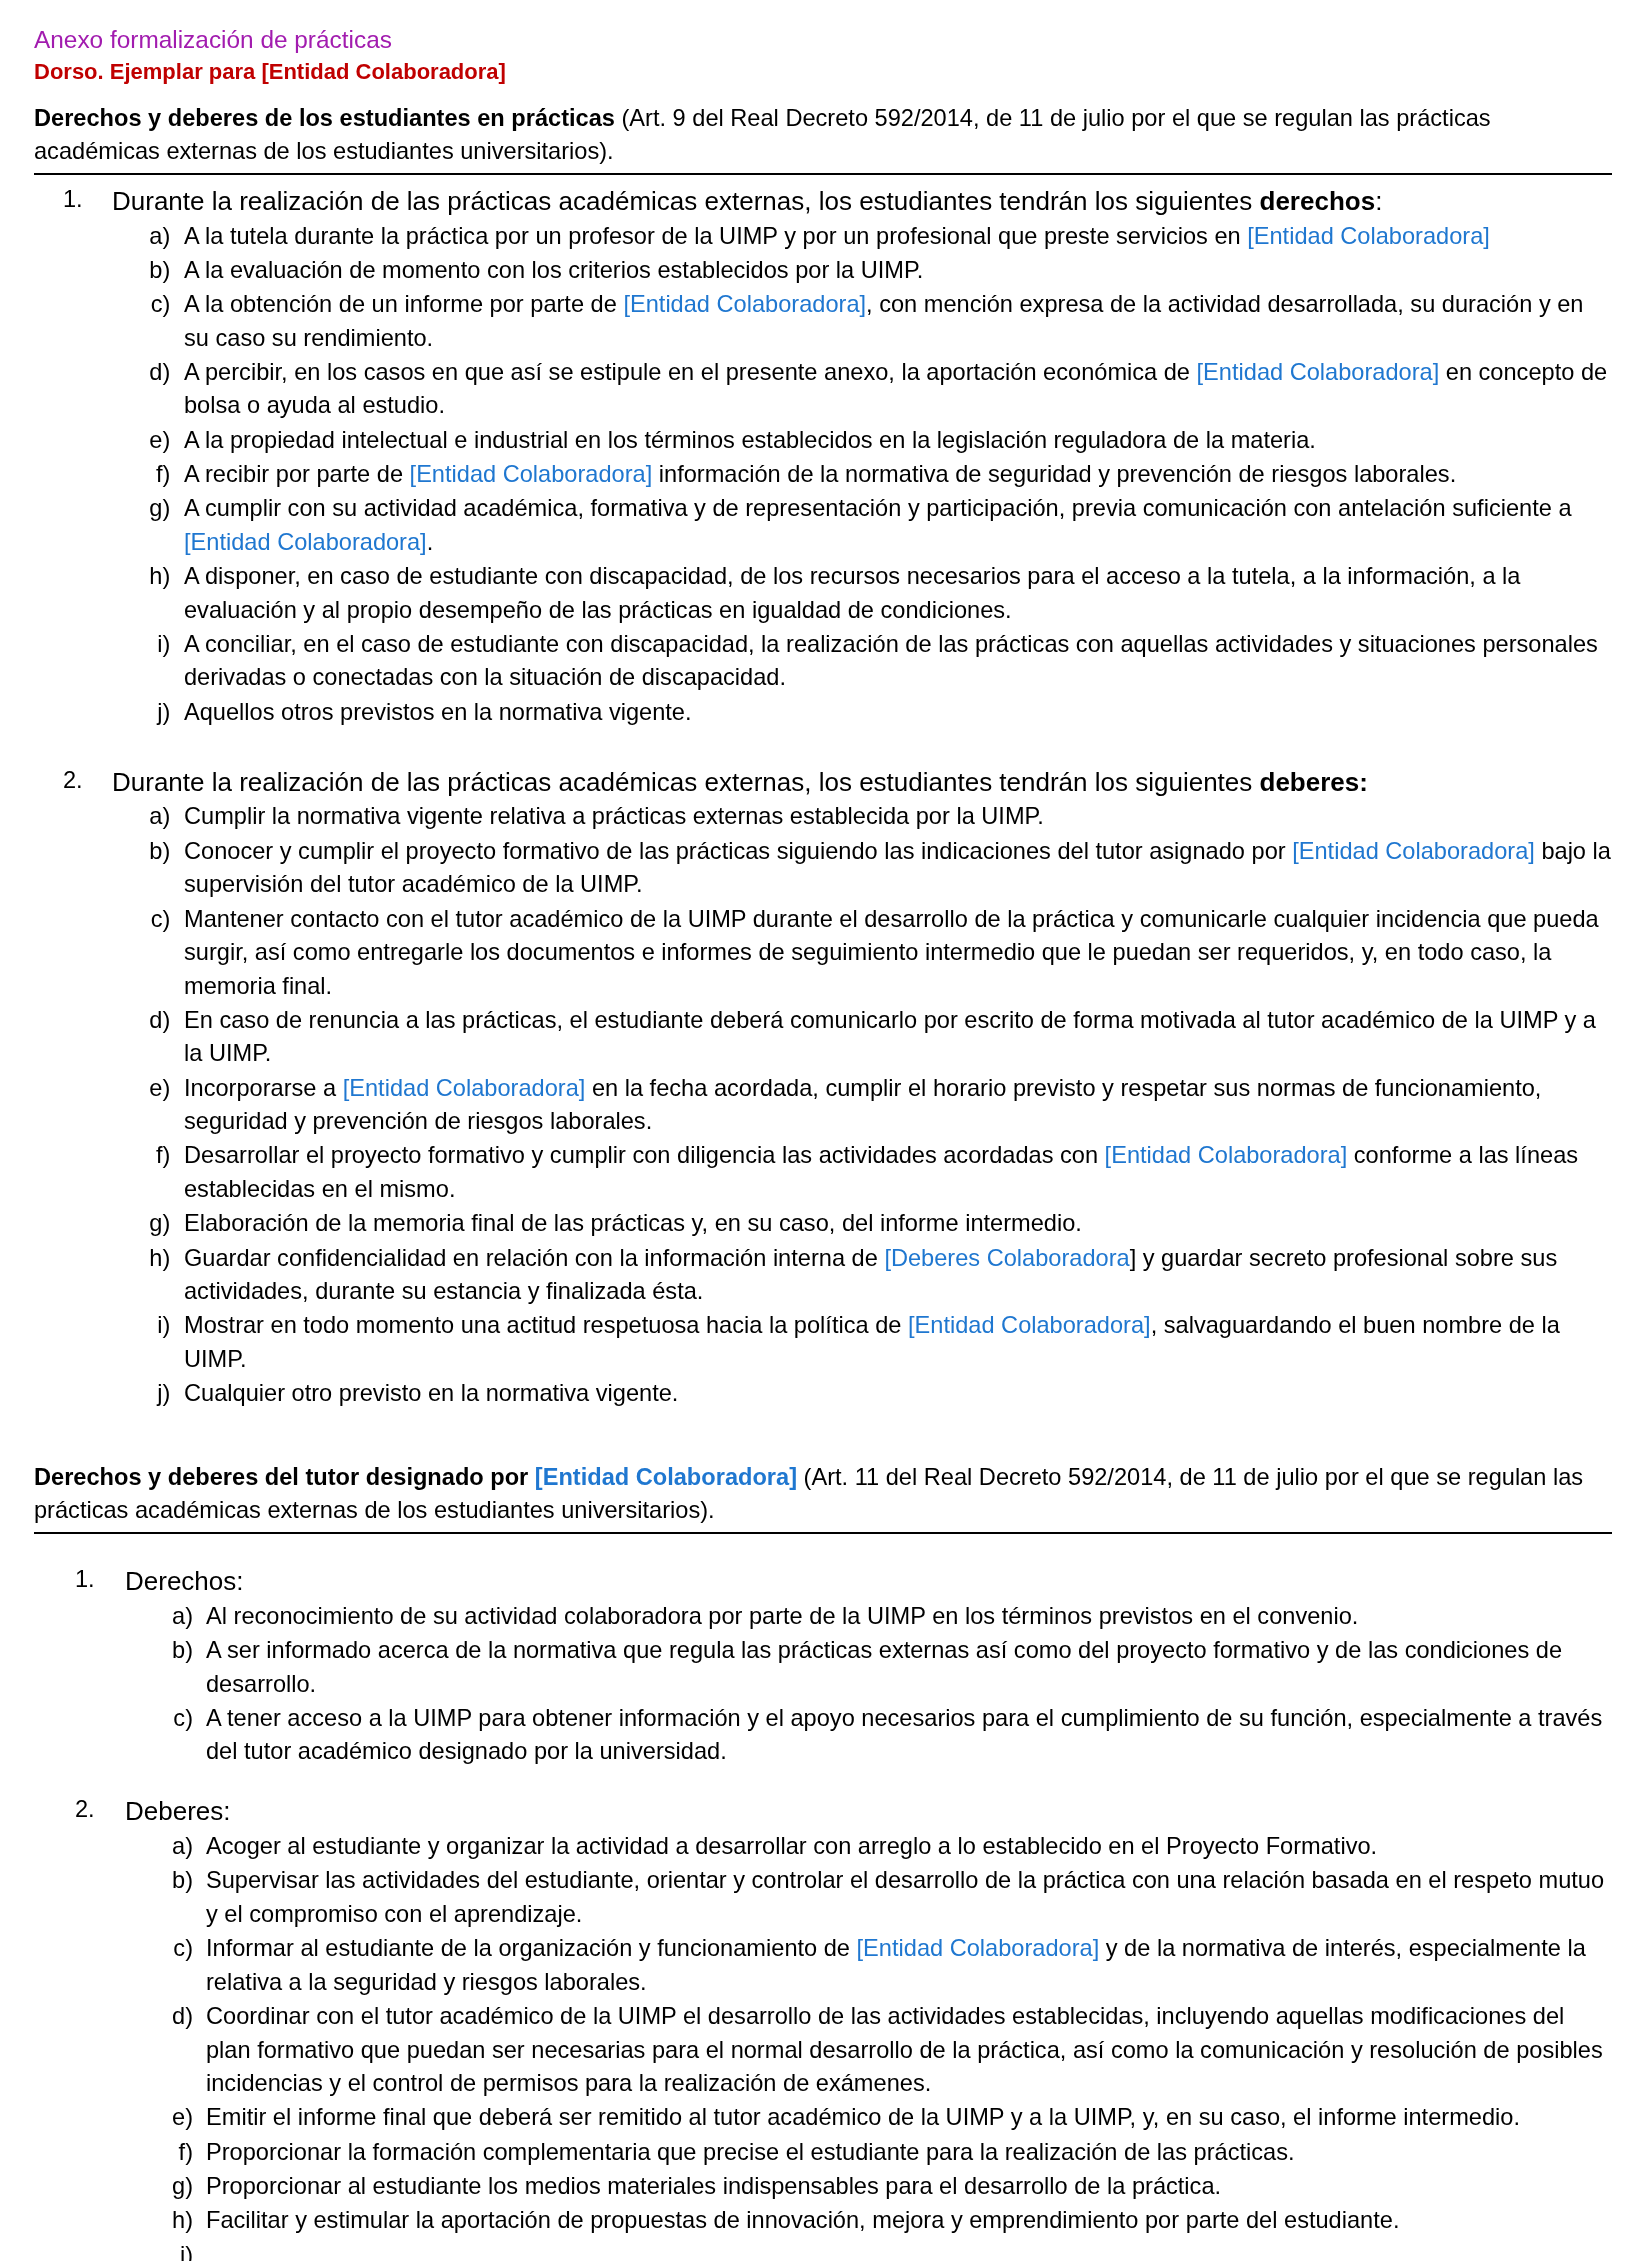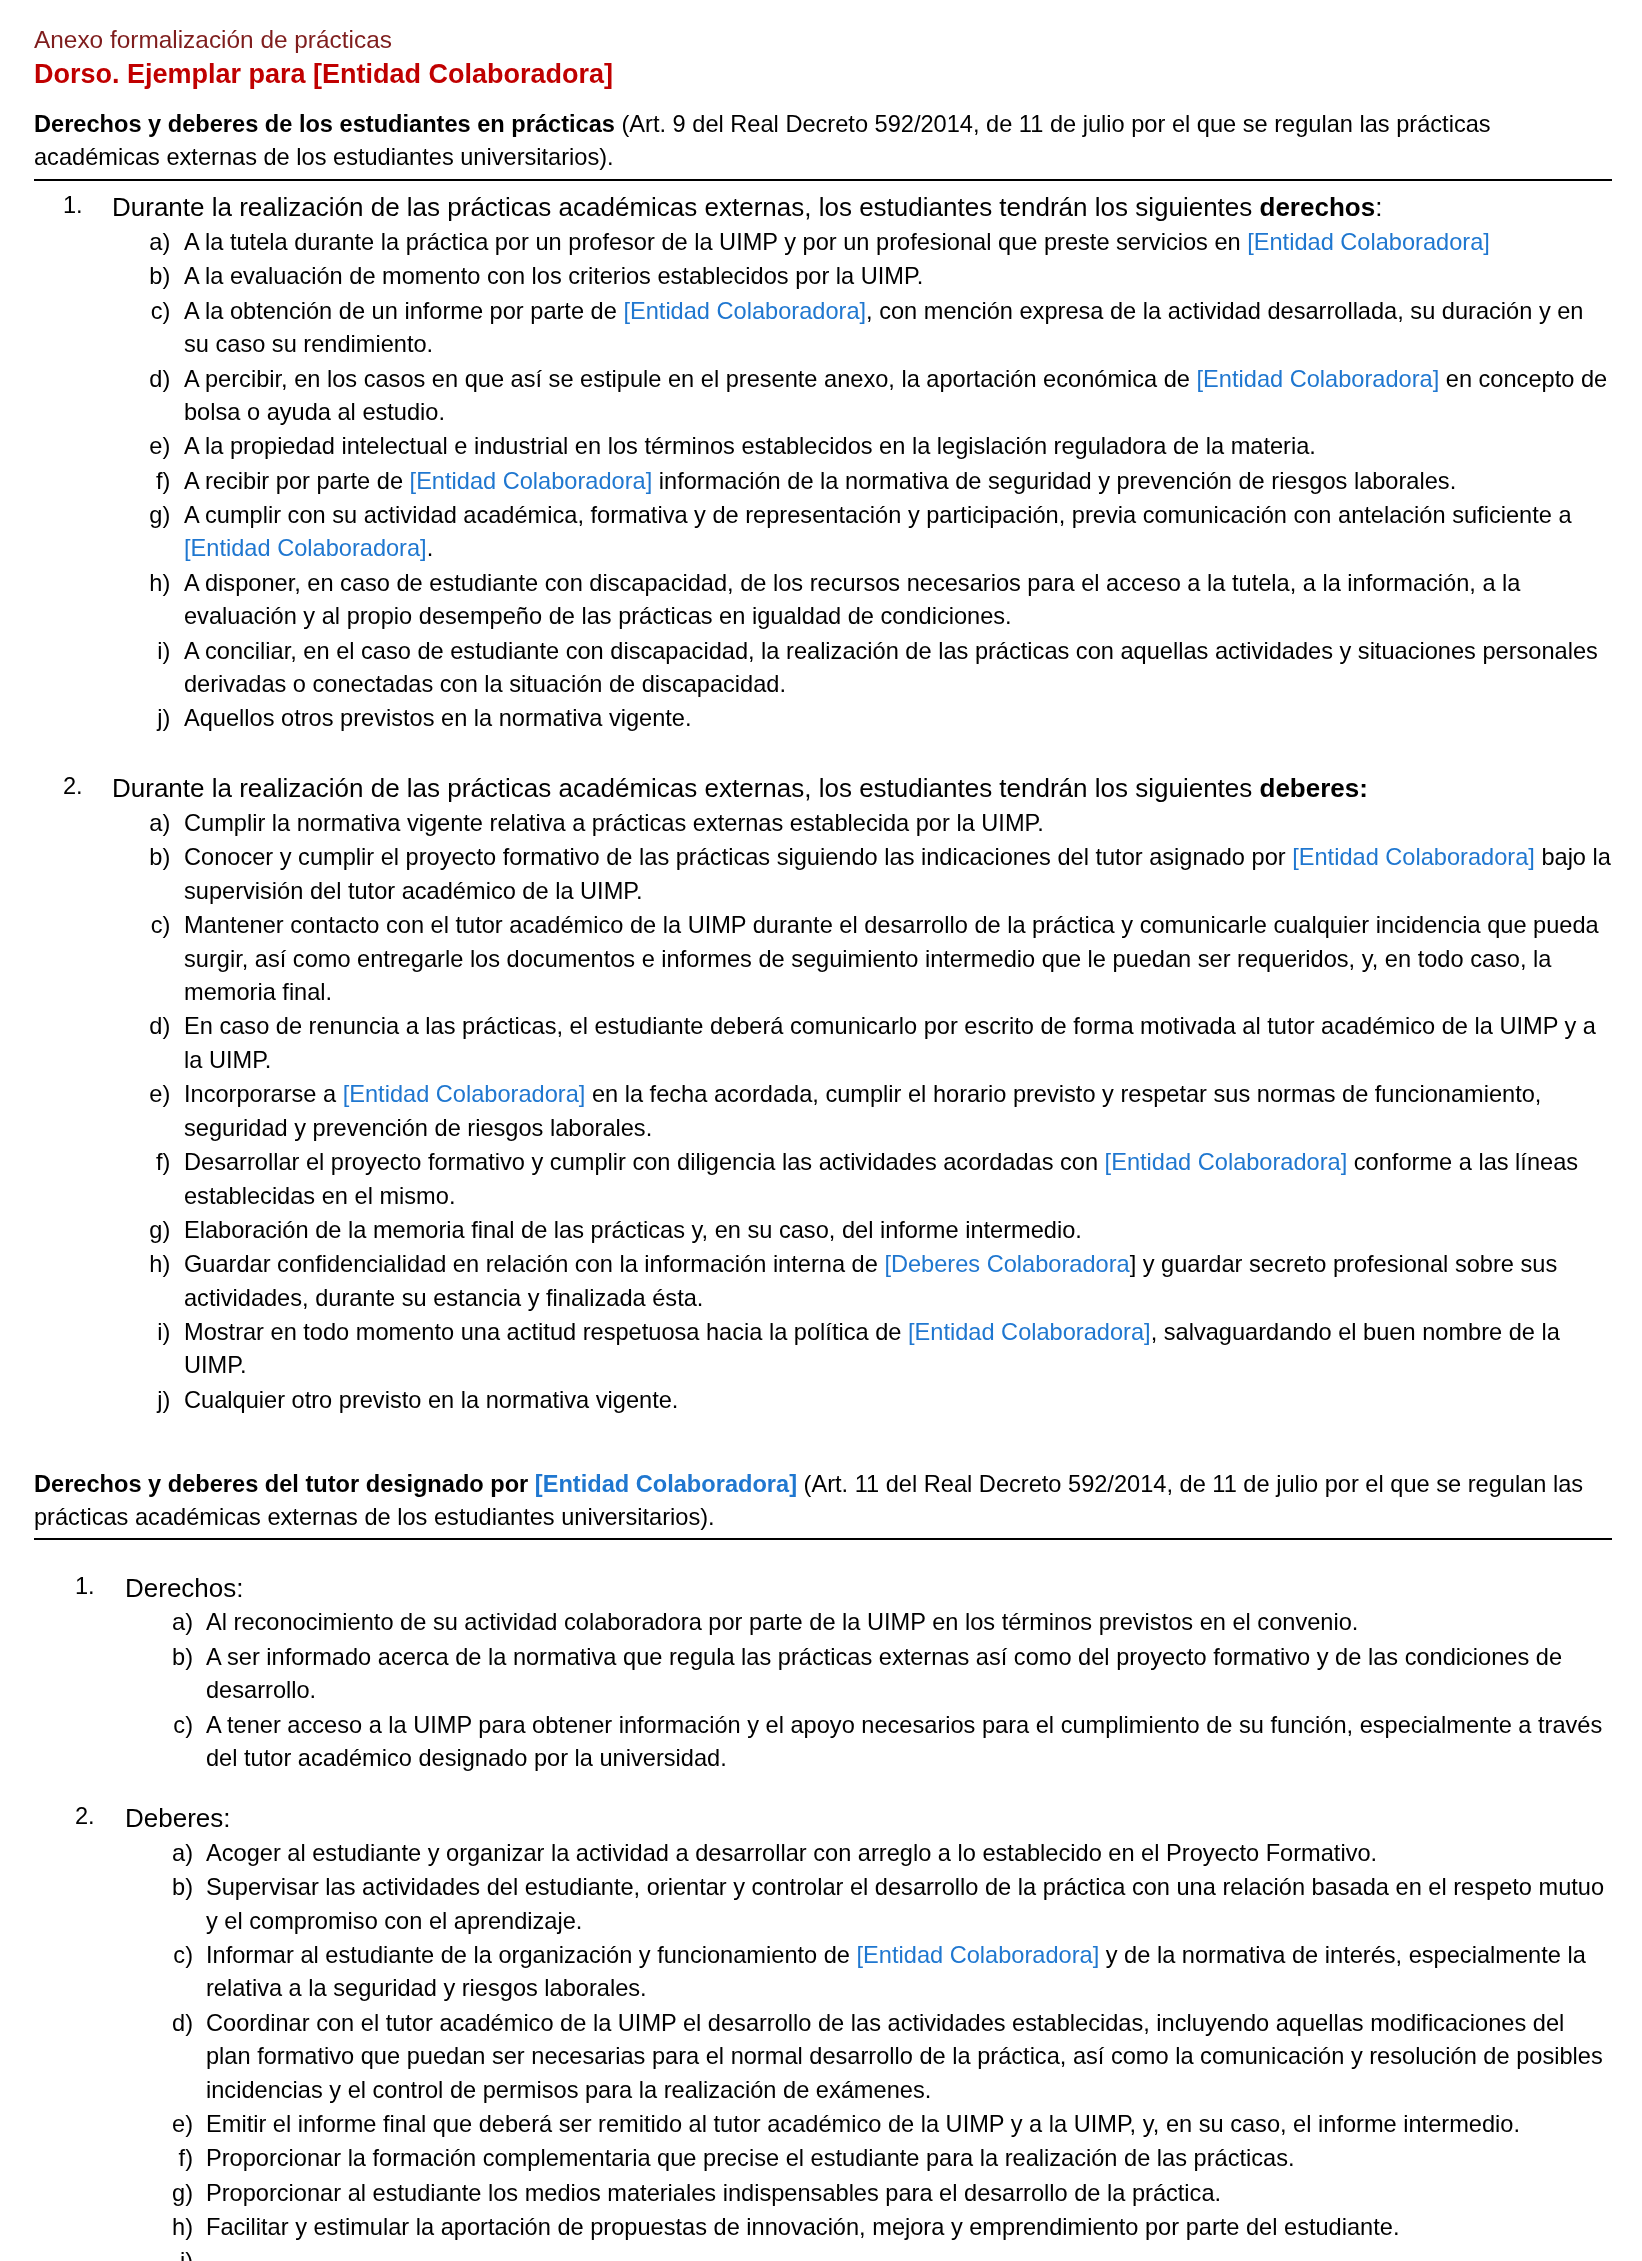--- a/index.html
+++ b/index.html
@@ -21,24 +21,24 @@
     background: #ffffff;
   }
 
   
   .doc-header {
     margin: 0 0 4.9px 0;
   }
   .doc-header .line1 {
     font-size: 24.4px;
     line-height: 1.32;
-    color: #7f1d1d;
+    color: #a21caf;
   }
   .doc-header .line2 {
-    font-size: 27px;
+    font-size: 22px;
     line-height: 1.32;
     font-weight: bold;
     color: #c00000;
   }
 
   
   .section-heading {
     font-size: 23.6px;
     line-height: 1.40;
     margin-top: 16px;

